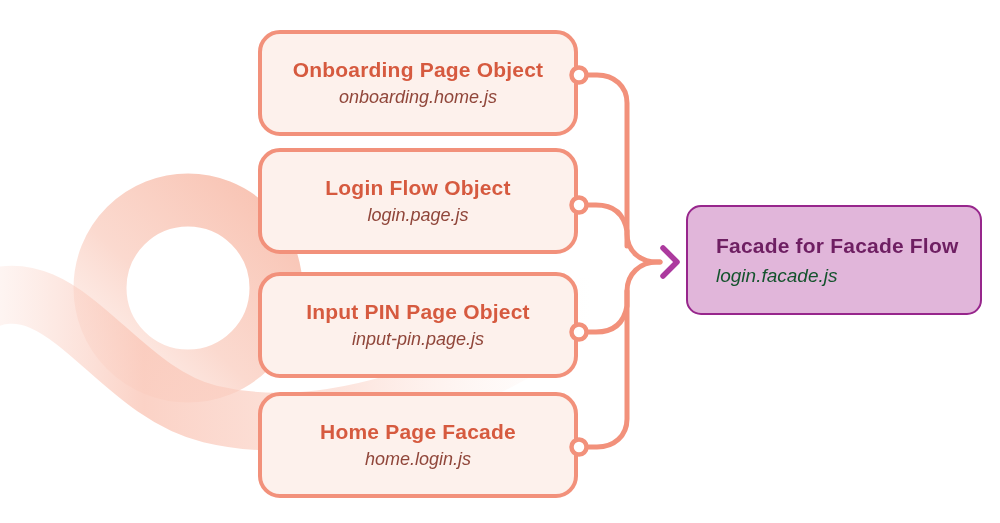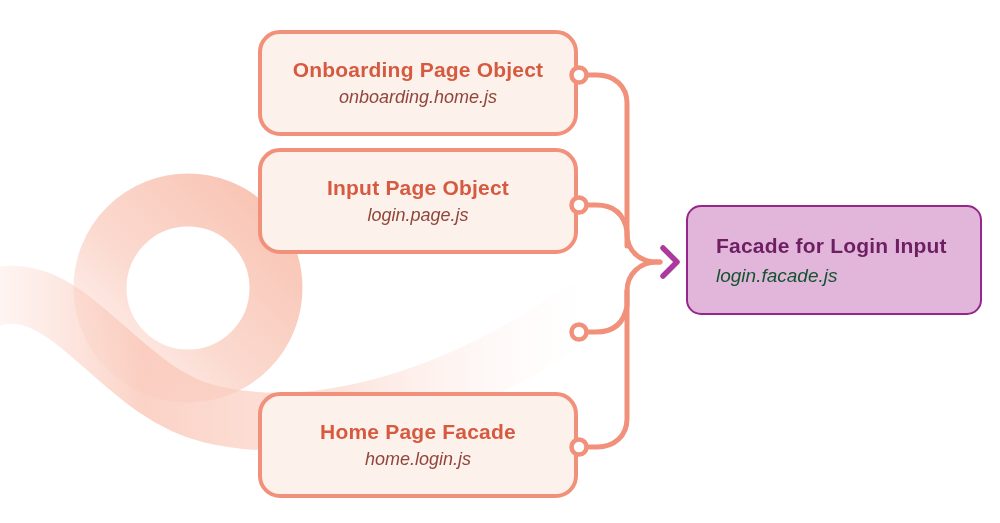--- a/index.html
+++ b/index.html
@@ -89,32 +89,36 @@
     <circle cx="188" cy="288" r="88" fill="none" stroke="url(#ringGrad)" stroke-width="53"></circle>
     <path d="M -30 308 C 60 252 110 390 210 414 C 320 440 460 398 590 305" fill="none" stroke="url(#ribbonGrad)" stroke-width="58" stroke-linecap="round"></path>
   </svg>
 
   <div class="page-box" style="top:30px">
     <div class="title">Onboarding Page Object</div>
     <div class="file">onboarding.home.js</div>
   </div>
 
   <div class="page-box" style="top:148px">
-    <div class="title">Input Page Object</div>
+    <div class="title">Login Flow Object</div>
     <div class="file">login.page.js</div>
   </div>
 
+  <div class="page-box" style="top:272px">
+    <div class="title">Input PIN Page Object</div>
+    <div class="file">input-pin.page.js</div>
+  </div>
 
   <div class="page-box" style="top:392px">
     <div class="title">Home Page Facade</div>
     <div class="file">home.login.js</div>
   </div>
 
   <div class="facade-box">
-    <div class="title">Facade for Login Input</div>
+    <div class="title">Facade for Facade Flow</div>
     <div class="file">login.facade.js</div>
   </div>
 
   <svg class="connectors" width="1000" height="523" viewBox="0 0 1000 523">
     <g fill="none" stroke="#F2917B" stroke-width="5" stroke-linecap="round">
       <path d="M 586 75 L 597 75 C 614 75 627 86 627 103 L 627 234 C 627 251 640 262 657 262 L 660 262"></path>
       <path d="M 586 205 L 596 205 C 614 205 624 214 627 231 L 627 246"></path>
       <path d="M 586 332 L 596 332 C 614 332 624 323 627 306 L 627 291"></path>
       <path d="M 586 447 L 597 447 C 614 447 627 436 627 419 L 627 291 C 627 274 640 262 657 262 L 660 262"></path>
     </g>

